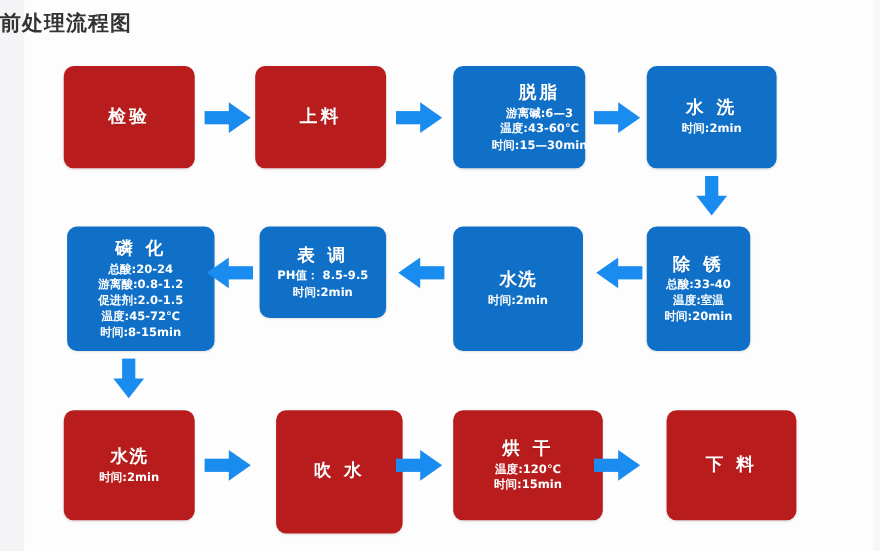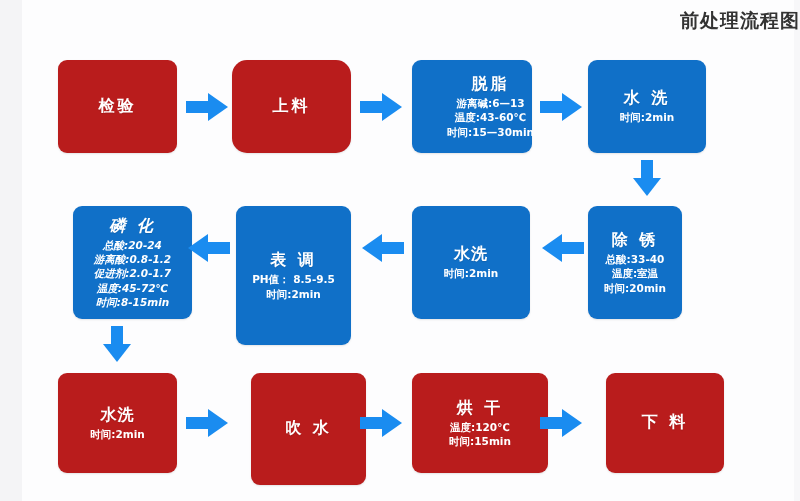--- a/index.html
+++ b/index.html
@@ -33,21 +33,21 @@
     right: 0; top: 0;
     width: 6px; height: 501px;
     background: #f7f7f9;
   }
 
   #title {
     position: absolute;
     left: 0;
     top: 8px;
     width: 800px;
-    text-align: right;
+    text-align: left;
     font-size: 19px;
     font-weight: bold;
     color: #333333;
     letter-spacing: 1px;
   }
 
   .box {
     position: absolute;
     background: #b91c1c;
     border-radius: 9px;
@@ -140,34 +140,34 @@
   <div class="box" style="left:58px; top:60px; width:119px; height:93px;">
     <div class="head">检验</div>
     <div class="lines"></div>
   </div>
 
   <div class="arrow right" style="left:186px; top:93px; width:44px; height:28px;">
     <span class="shaft"></span>
       <span class="head-tri"></span>
   </div>
 
-  <div class="box" style="left:232px; top:60px; width:119px; height:93px;border-radius:15px;">
+  <div class="box" style="left:232px; top:60px; width:119px; height:93px;">
     <div class="head">上料</div>
     <div class="lines"></div>
   </div>
 
   <div class="arrow right" style="left:360px; top:93px; width:44px; height:28px;">
     <span class="shaft"></span>
       <span class="head-tri"></span>
   </div>
 
   <div class="box bright" style="left:412px; top:60px; width:120px; height:93px;padding-left:40px;">
     <div class="head">脱脂</div>
     <div class="lines">
-        <div>游离碱:6—13</div>
+        <div>游离碱:6—3</div>
         <div>温度:43-60℃</div>
         <div>时间:15—30min</div>
       </div>
   </div>
 
   <div class="arrow right" style="left:540px; top:93px; width:44px; height:28px;">
     <span class="shaft"></span>
       <span class="head-tri"></span>
   </div>
 
@@ -176,37 +176,37 @@
     <div class="lines">
         <div>时间:2min</div>
       </div>
   </div>
 
   <div class="arrow down" style="left:633px; top:160px; width:28px; height:40px;">
     <span class="shaft"></span>
       <span class="head-tri"></span>
   </div>
 
-  <div class="box bright" style="left:73px; top:206px; width:119px; height:113px;font-style:italic;">
+  <div class="box bright" style="left:61px; top:206px; width:134px; height:113px;">
     <div class="head">磷 化</div>
     <div class="lines">
         <div>总酸:20-24</div>
         <div>游离酸:0.8-1.2</div>
-        <div>促进剂:2.0-1.7</div>
+        <div>促进剂:2.0-1.5</div>
         <div>温度:45-72℃</div>
         <div>时间:8-15min</div>
       </div>
   </div>
 
   <div class="arrow left" style="left:186px; top:234px; width:44px; height:28px;">
     <span class="shaft"></span>
       <span class="head-tri"></span>
   </div>
 
-  <div class="box bright" style="left:236px; top:206px; width:115px; height:139px;">
+  <div class="box bright" style="left:236px; top:206px; width:115px; height:83px;">
     <div class="head">表 调</div>
     <div class="lines">
         <div>PH值： 8.5-9.5</div>
         <div>时间:2min</div>
       </div>
   </div>
 
   <div class="arrow left" style="left:360px; top:234px; width:44px; height:28px;">
     <span class="shaft"></span>
       <span class="head-tri"></span>

